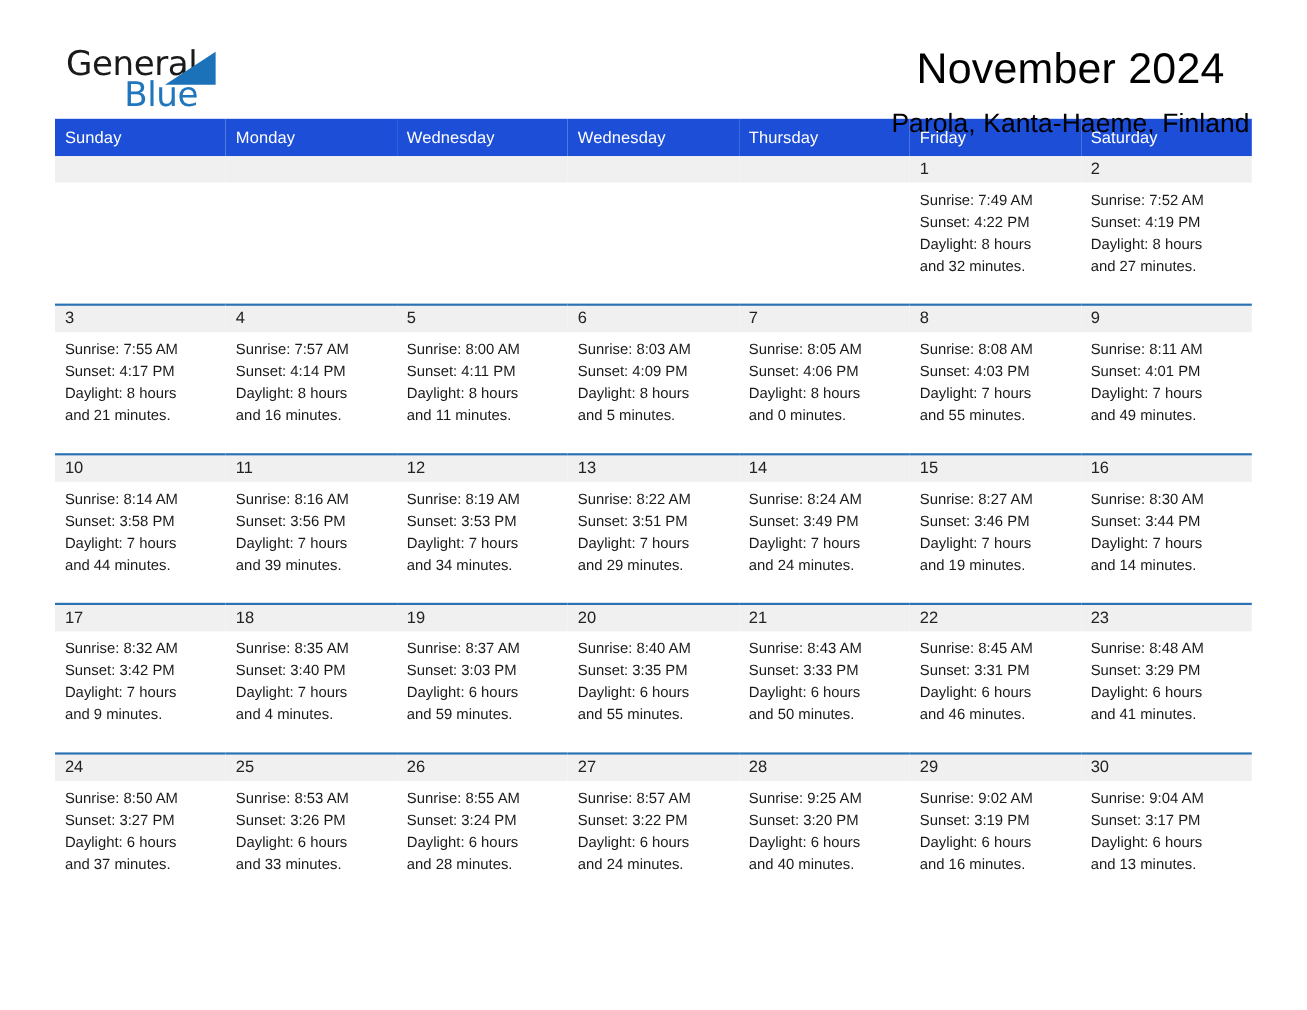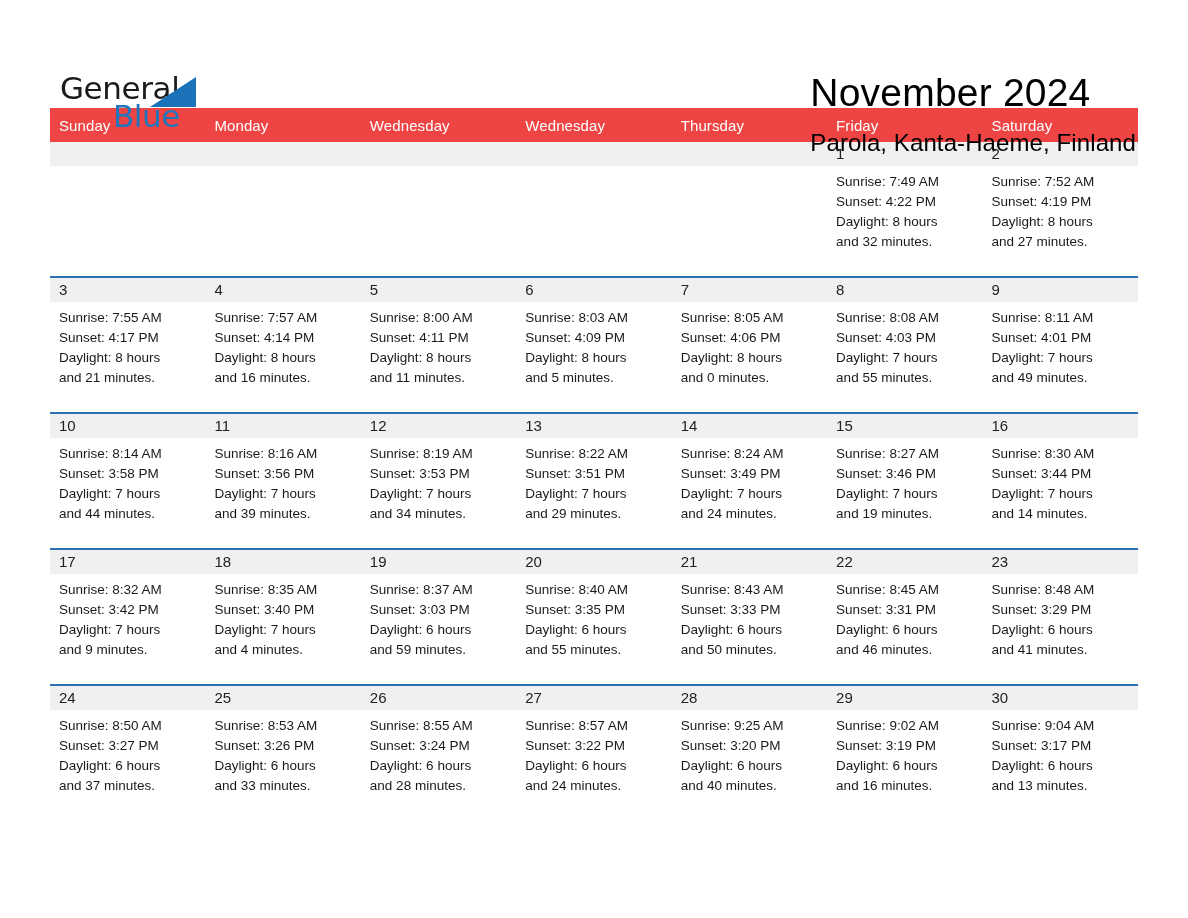--- a/index.html
+++ b/index.html
@@ -20,21 +20,21 @@
     height: 918px;
     box-sizing: border-box;
     padding: 0 50px;
   }
 
   
   .top {
     display: flex;
     align-items: flex-start;
     justify-content: space-between;
-    padding-top: 70px;
+    padding-top: 40px;
     height: 108px;
     box-sizing: border-box;
   }
   .brand {
     position: relative;
     width: 200px;
     height: 70px;
   }
   .brand-general {
     position: absolute;
@@ -59,21 +59,21 @@
   .brand-triangle {
     position: absolute;
     left: 100px;
     top: 7px;
     width: 0;
     height: 0;
     border-left: 46px solid transparent;
     border-bottom: 30px solid #1b72b8;
   }
   .titles {
-    text-align: left;
+    text-align: center;
     padding-right: 2px;
   }
   .cal-title {
     font-size: 39px;
     font-weight: 400;
     line-height: 46px;
     color: #000000;
     letter-spacing: 0.2px;
   }
   .cal-subtitle {
@@ -85,21 +85,21 @@
     letter-spacing: 0.1px;
   }
 
   
   .calendar {
     width: 1088px;
     border-collapse: collapse;
     table-layout: fixed;
   }
   .calendar th {
-    background: #ef4444;
+    background: #1d4ed8;
     color: #ffffff;
     font-size: 15px;
     font-weight: 400;
     text-align: left;
     padding: 8px 0 8px 9px;
     height: 18px;
     letter-spacing: 0.1px;
   }
   .calendar td {
     vertical-align: top;

